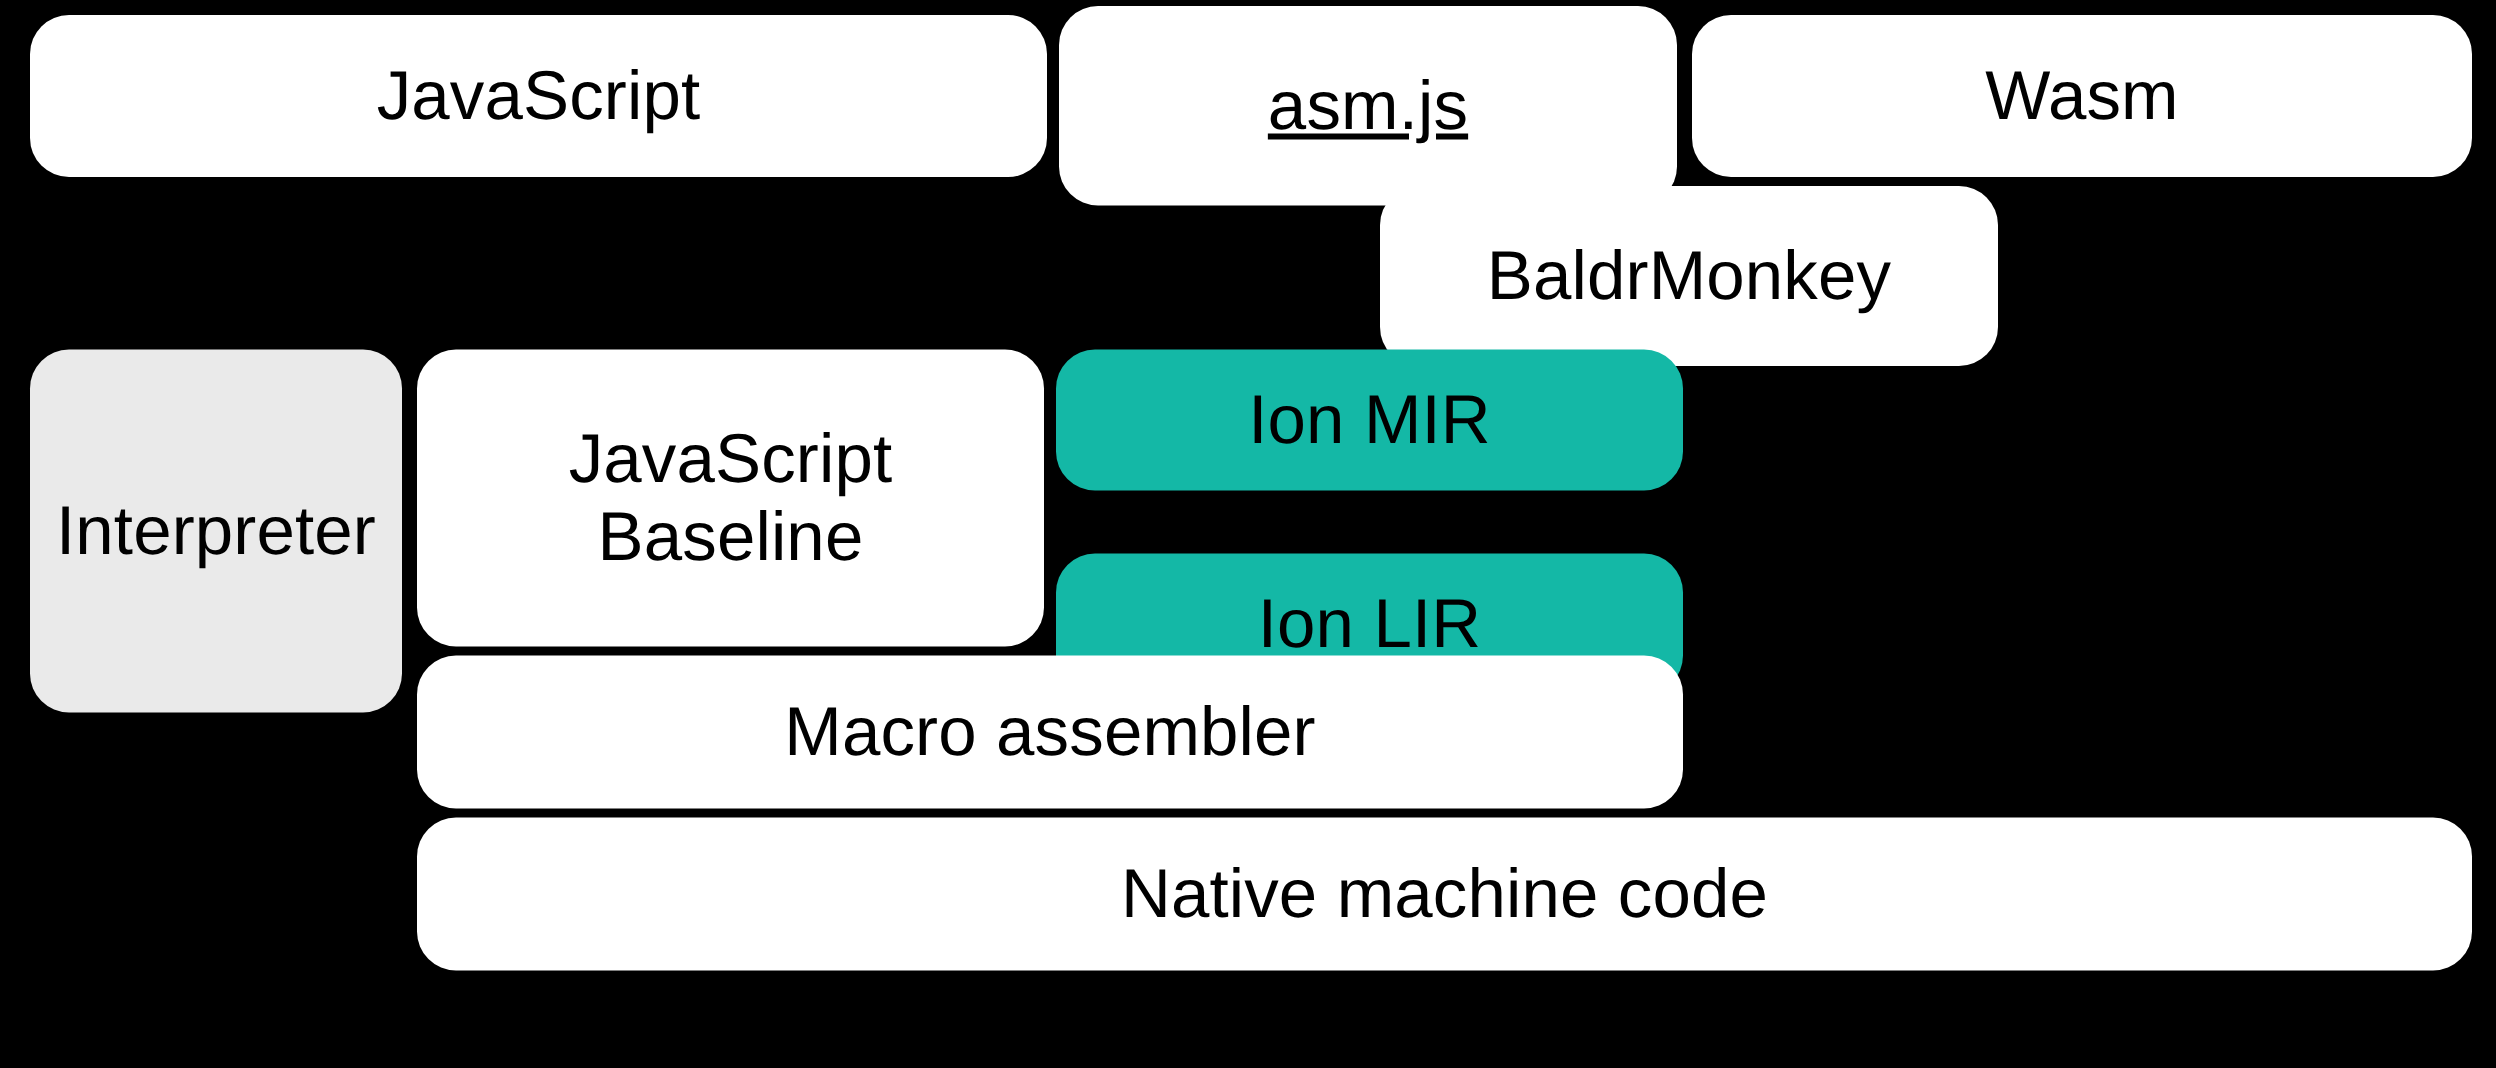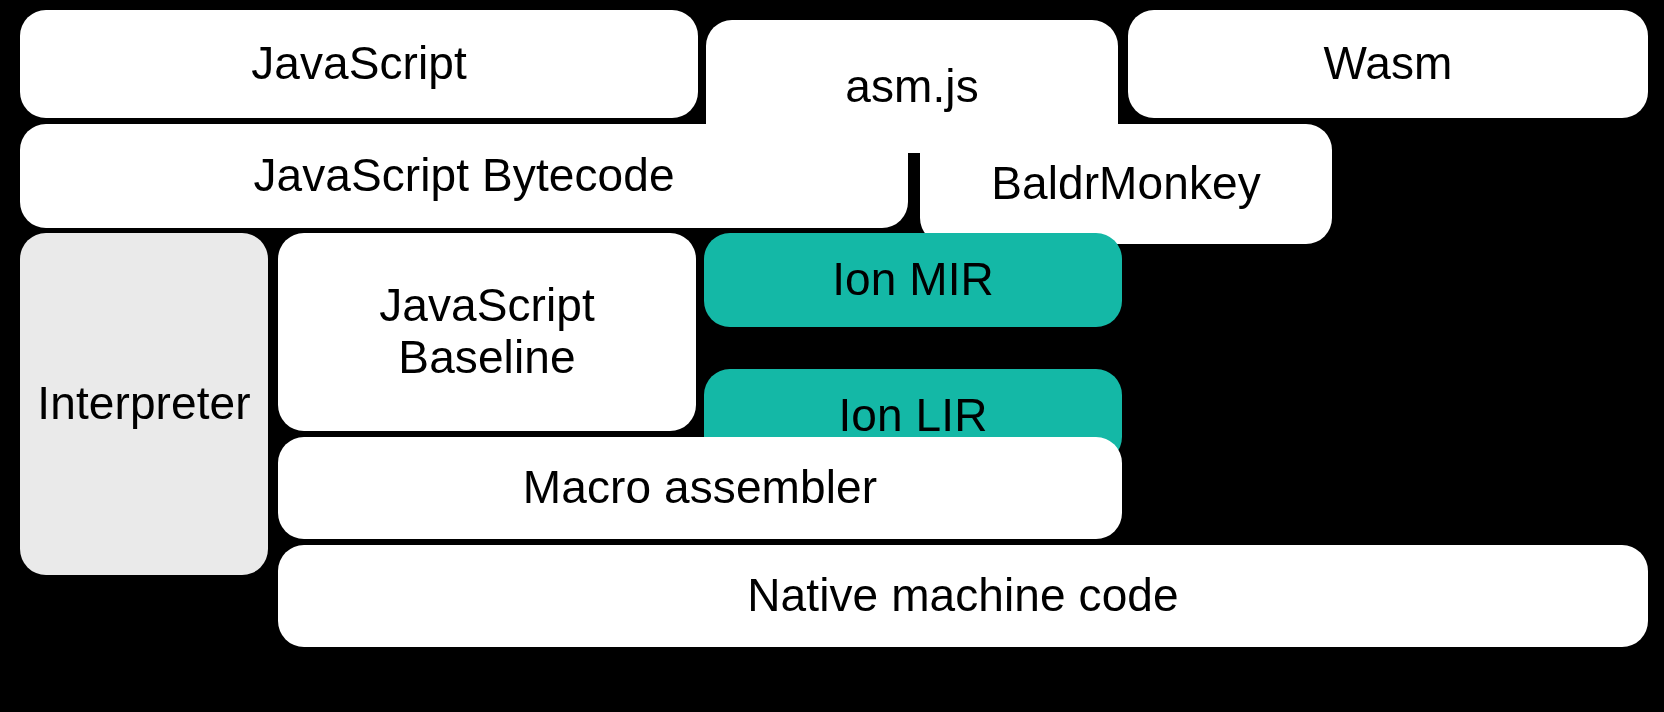--- a/index.html
+++ b/index.html
@@ -38,29 +38,28 @@
   .fill-green { background: #14b8a6; }
   .fill-pink  { background: #f4758a; }
 </style>
 </head>
 <body>
 
 <div id="diagram">
 
   <div class="node fill-white" style="left:20px;  top:10px;  width:678px; height:108px;">JavaScript</div>
 
-  <div class="node fill-white" style="left:706px; top:20px;  width:412px; height:133px;">asm.js</div>
+  <div class="node fill-white" style="left:706px; top:4px;  width:412px; height:133px;text-decoration:underline;">asm.js</div>
 
   <div class="node fill-white" style="left:1128px;top:10px;  width:520px; height:108px;">Wasm</div>
 
-  <div class="node fill-white" style="left:20px;  top:124px; width:888px; height:104px;">JavaScript Bytecode</div>
 
   <div class="node fill-white" style="left:920px; top:124px; width:412px; height:120px;">BaldrMonkey</div>
 
-  <div class="node fill-gray" style="left:20px;  top:233px; width:248px; height:342px;text-align:center;">Interpreter</div>
+  <div class="node fill-gray" style="left:20px;  top:233px; width:248px; height:242px;text-align:center;">Interpreter</div>
 
   <div class="node fill-white" style="left:278px; top:233px; width:418px; height:198px;">JavaScript
 Baseline</div>
 
   <div class="node fill-green" style="left:704px; top:233px; width:418px; height:94px;">Ion MIR</div>
 
   <div class="node fill-green" style="left:704px; top:333px; width:418px; height:94px;margin-top:36px;">Ion LIR</div>
 
 
   <div class="node fill-white" style="left:278px; top:437px; width:844px; height:102px;">Macro assembler</div>

